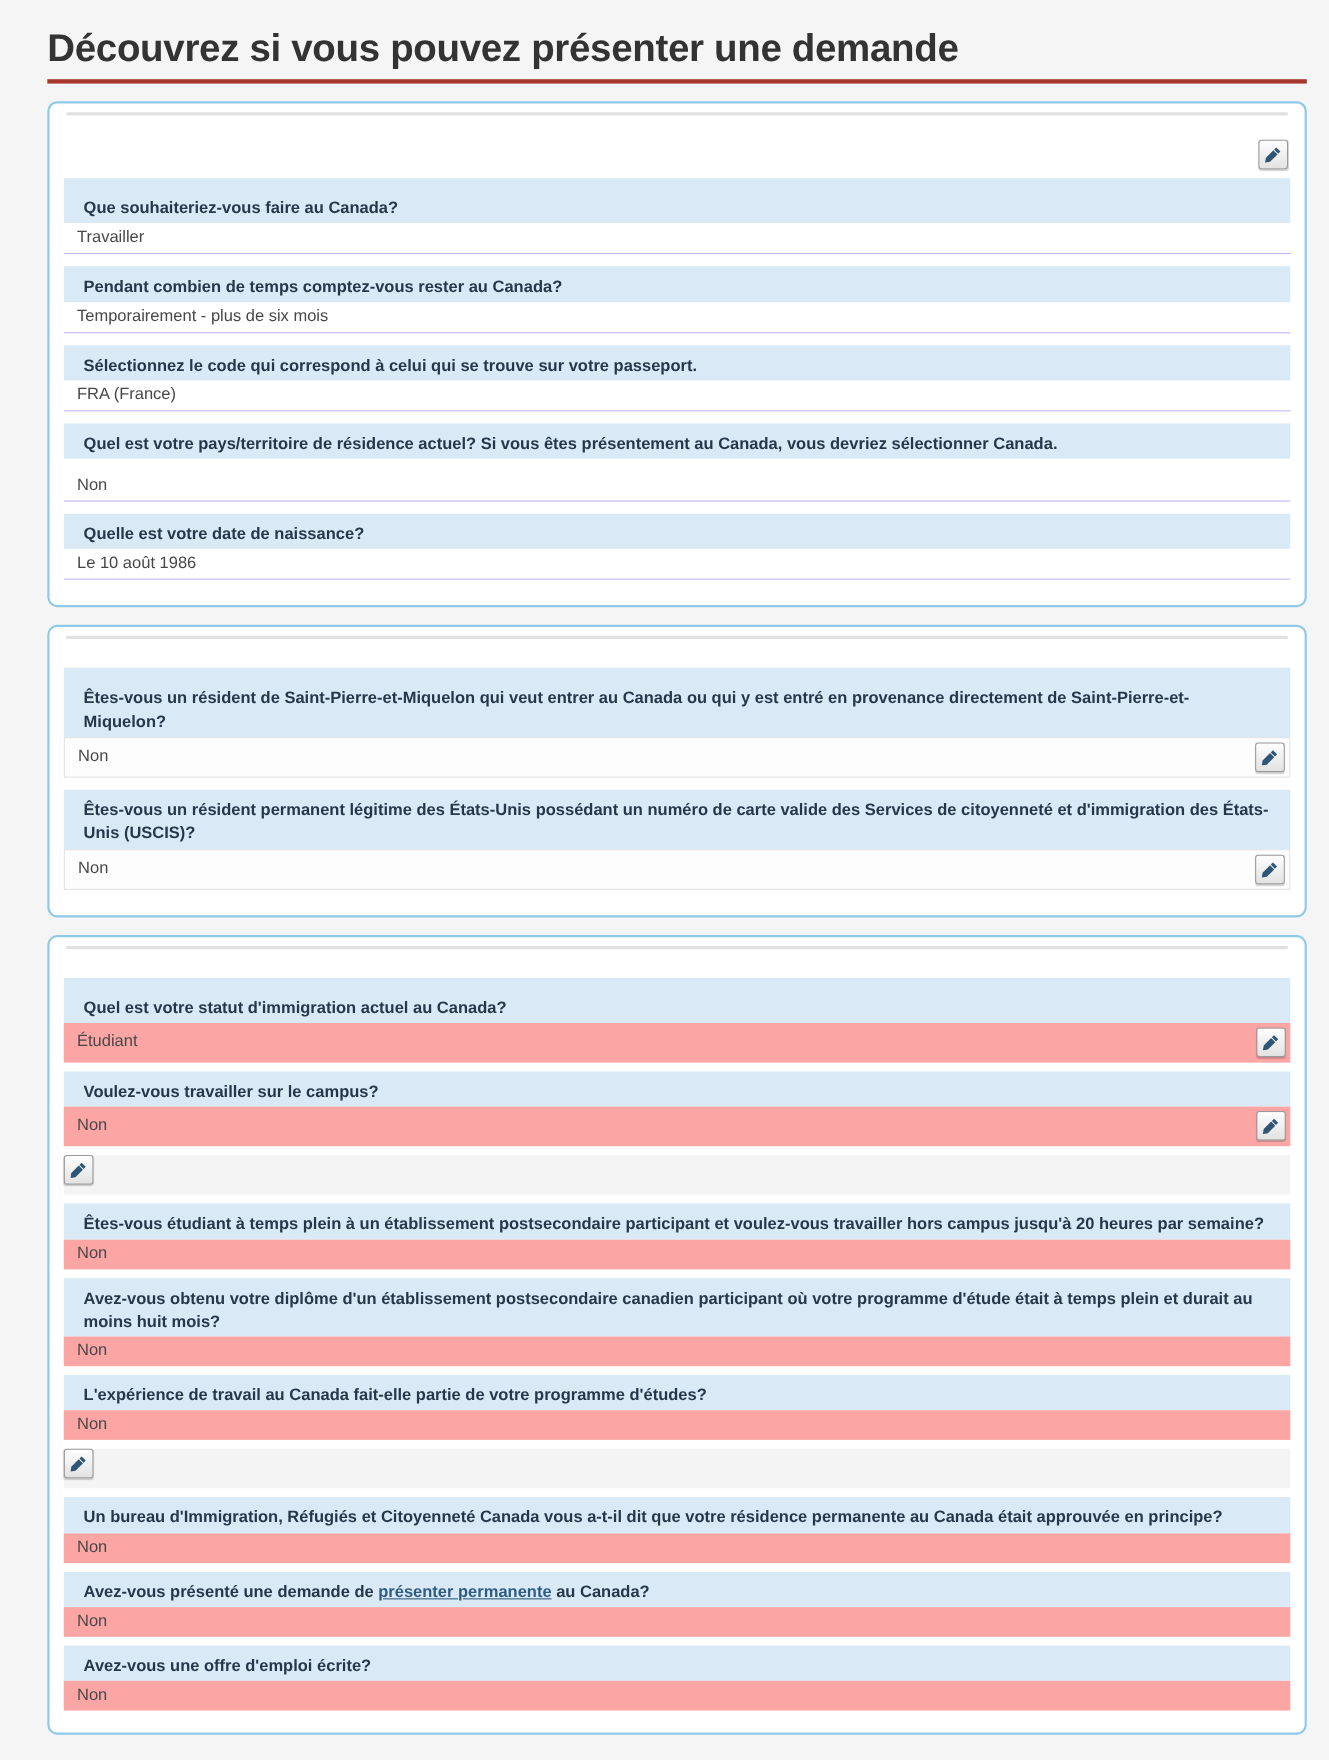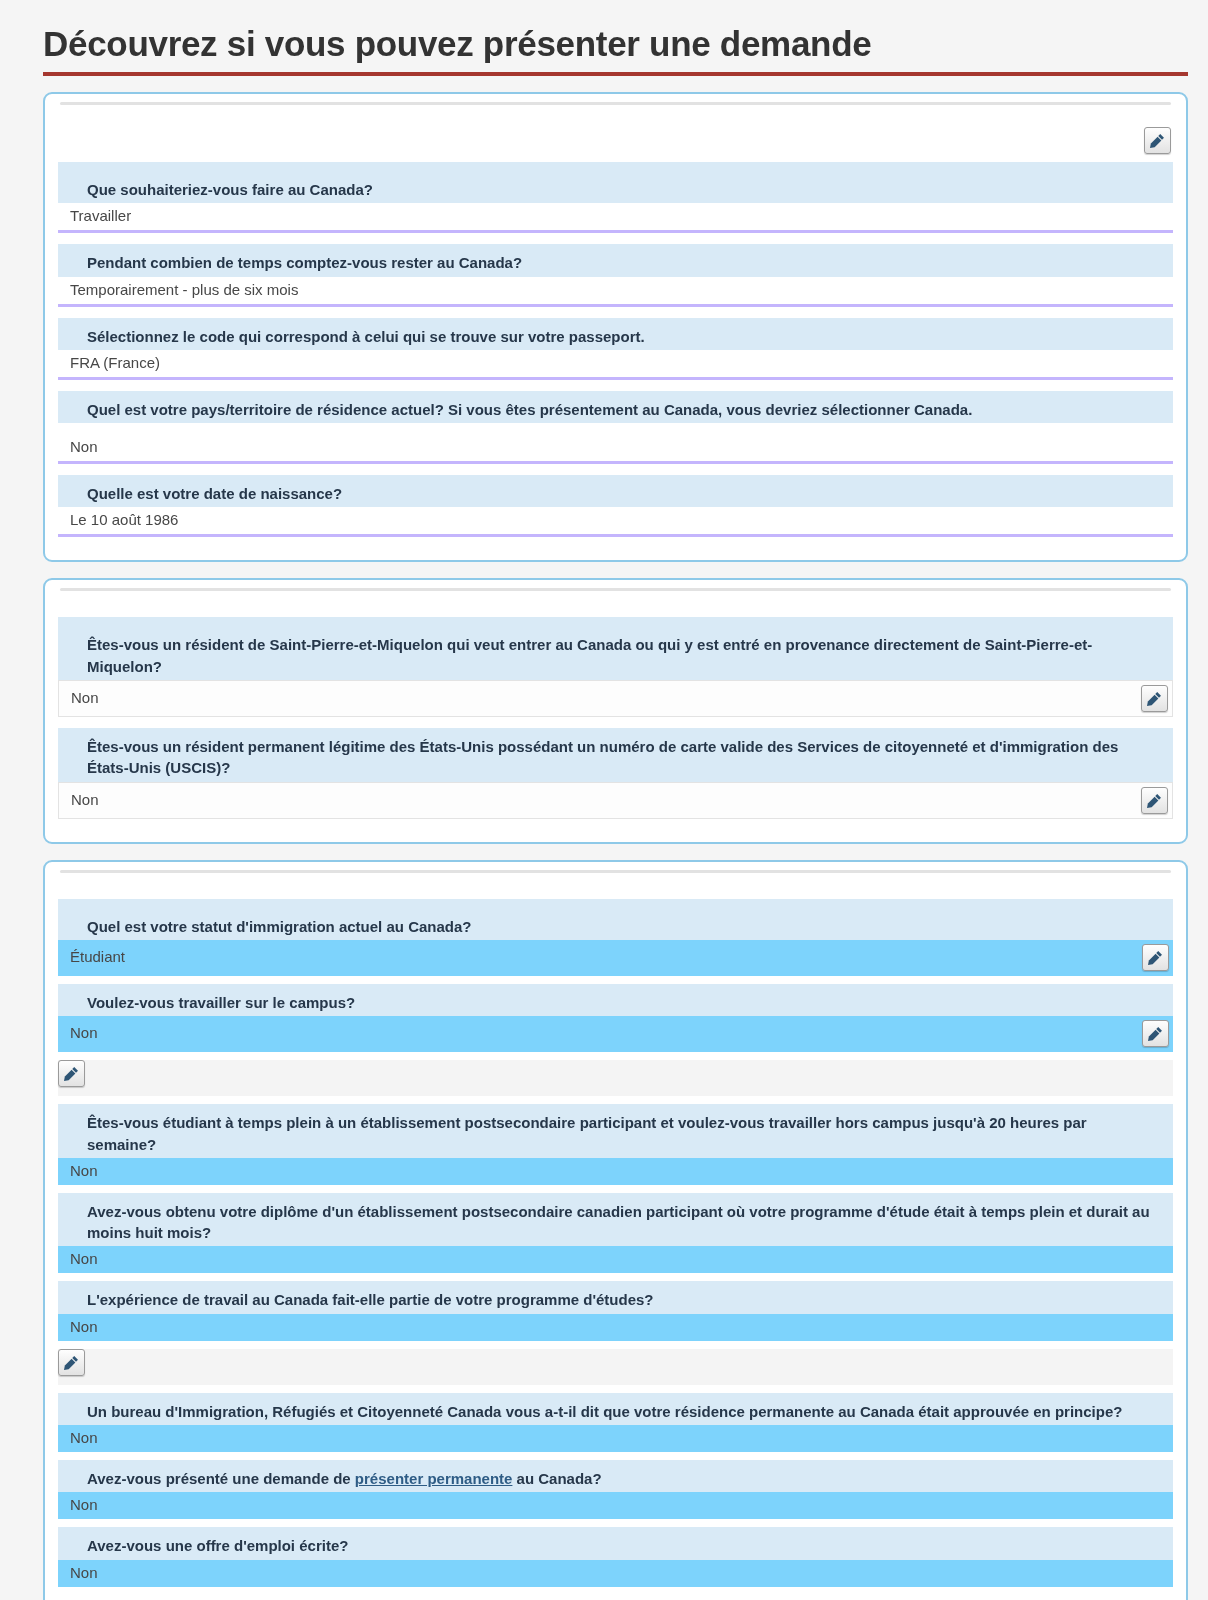--- a/index.html
+++ b/index.html
@@ -40,42 +40,42 @@
     box-shadow: 0 1px 1px rgba(0,0,0,.18);
     display: flex; align-items: center; justify-content: center;
     cursor: pointer; padding: 0;
   }
   .qa-pair { margin-bottom: 11px; }
   .sec-gray .qa-pair { margin-bottom: 8px; }
   .q-row {
     background: var(--q-bg, #d9eaf6);
     color: var(--q-text, #26374a);
     font-weight: bold; font-size: 15px; line-height: 1.42;
-    padding: 8px 18px 3px 29px;
+    padding: 8px 18px 3px 18px;
   }
   .q-row.first-q { padding-top: 17px; }
   .q-row a {
     color: var(--link-blue, #2e5c85);
     text-decoration: underline; cursor: pointer;
   }
   .a-row {
     position: relative;
     font-size: 15px; color: #474747; line-height: 1.4;
     padding: 2px 52px 4px 12px;
     min-height: 27px;
     background: #fff;
   }
-  .sec-plain .a-row { border-bottom: 3px solid #c4b5fd; }
+  .sec-plain .a-row { border-bottom: 1px solid #c4b5fd; }
   .sec-bordered .a-row {
     background: #fdfdfd;
     border: 1px solid #e3e3e3;
     padding-top: 6px; padding-bottom: 6px;
     min-height: 37px;
   }
-  .sec-gray .a-row { background: #7dd3fc; }
+  .sec-gray .a-row { background: #fca5a5; }
   .sec-gray .a-row.has-edit { min-height: 36px; padding-top: 6px; }
   .a-row .edit-btn { position: absolute; right: 4px; top: 4px; }
   .empty-row {
     position: relative; background: #f4f4f4;
     height: 36px; margin-bottom: 8px;
   }
 </style>
 </head>
 <body style="--accent-red: #a5372f; --border-blue: #8ec9e8; --q-bg: #d9eaf6; --q-text: #26374a; --link-blue: #2e5c85; --page-bg: #f5f5f5;">
 

